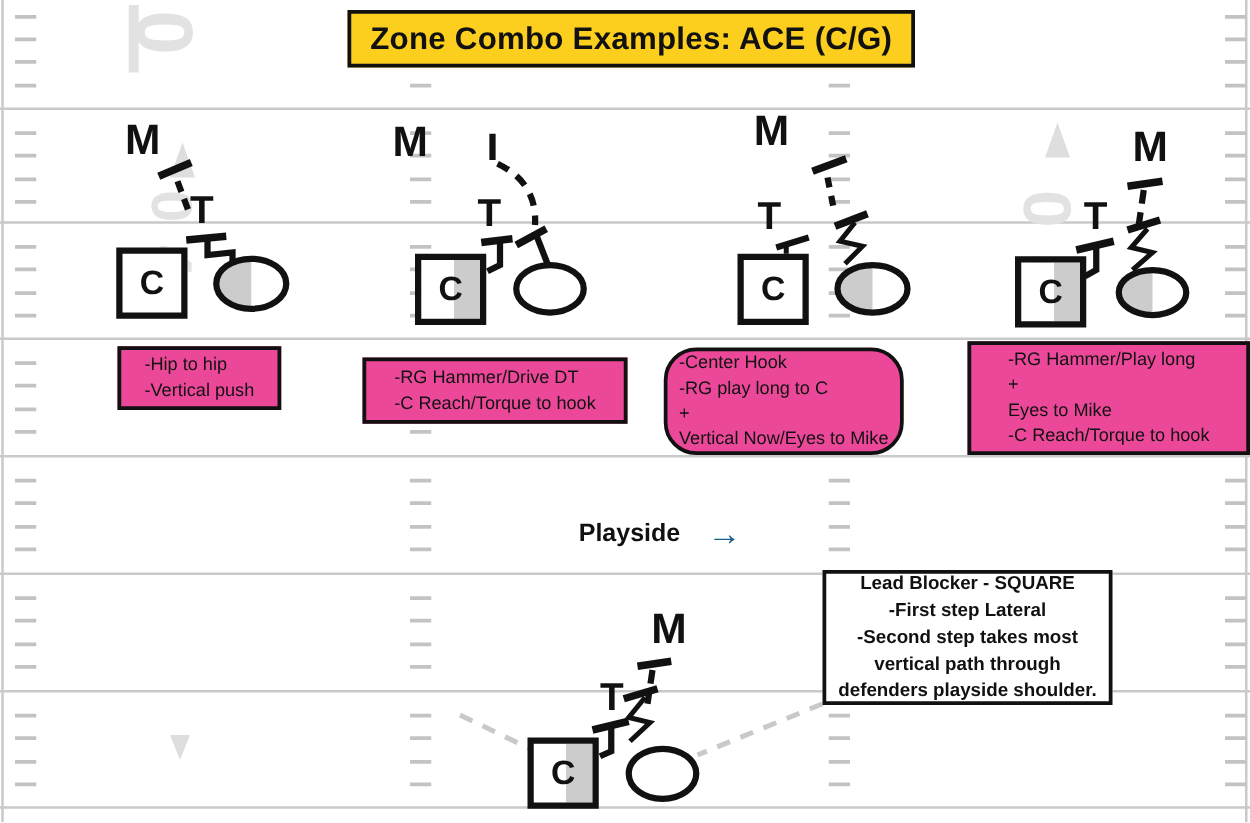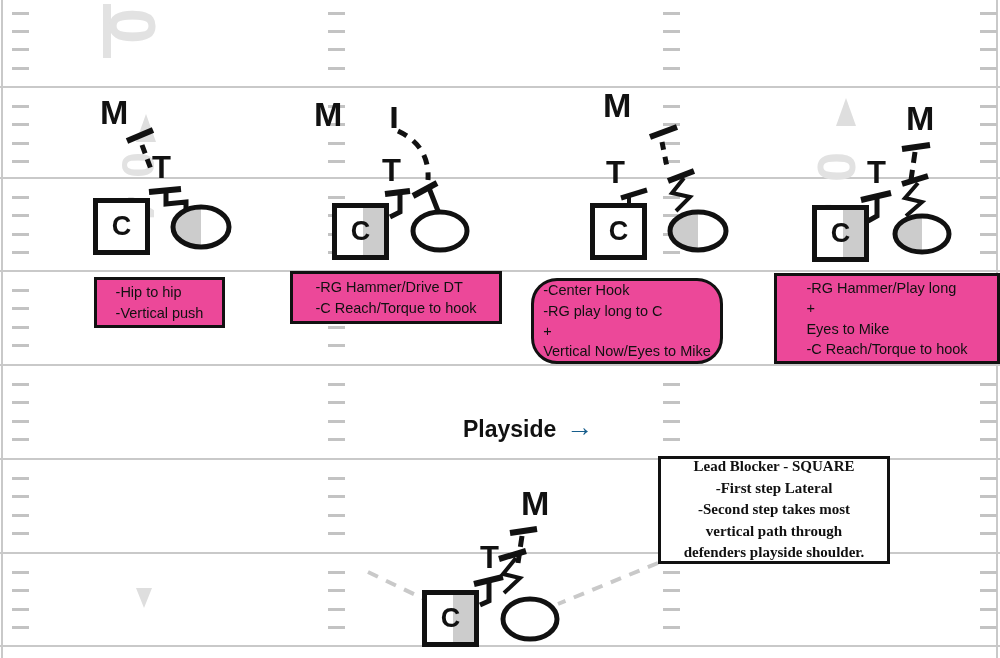--- a/index.html
+++ b/index.html
@@ -35,21 +35,21 @@
   .caption-box{position:absolute;background:#ec4899;border:3px solid #111;
     display:flex;align-items:center;justify-content:center;text-align:left;
     font-size:14.5px;font-weight:400;line-height:1.4;white-space:pre-line;}
 
   
   .note-box{position:absolute;background:#fff;border:3px solid #111;
     display:flex;align-items:center;justify-content:center;text-align:center;
     font-size:15px;font-weight:600;line-height:1.44;white-space:pre-line;}
 
   
-  .playside{position:absolute;left:463px;top:416px;font-size:23px;font-weight:600;}
+  .playside{position:absolute;left:463px;top:416px;font-size:20px;font-weight:600;}
   .playside-arrow{position:absolute;left:566px;top:412px;font-size:27px;font-weight:700;color:#175E8C;}
 </style>
 </head>
 <body>
 
 <div class="stage">
 
   <svg id="field" class="layer" width="1000" height="658">
       <rect x="1" y="0" width="2" height="658" fill="#c9c9c9"></rect>
       <rect x="996" y="0" width="2" height="658" fill="#c9c9c9"></rect>
@@ -248,20 +248,21 @@
       <path d="M516 558 L503 574 L520 578 L504 593" stroke-width="4"></path>
       <ellipse cx="530" cy="619" rx="27" ry="20" fill="#fff" stroke-width="5"></ellipse>
     </g>
 
     <g stroke="#c9c9c9" stroke-width="4" stroke-dasharray="11 9" fill="none">
       <path d="M368 572 L424 599"></path>
       <path d="M658 563 L558 604"></path>
     </g>
   </svg>
 
+  <div class="title-banner">Zone Combo Examples: ACE (C/G)</div>
 
   <span class="ltr ltr-m" style="left:100px;top:95px;">M</span>
   <span class="ltr ltr-t" style="left:152px;top:152px;">T</span>
   <div class="c-square" style="left:93px;top:198px;">
       <span>C</span>
     </div>
 
   <span class="ltr ltr-m" style="left:314px;top:97px;">M</span>
   <span class="ltr ltr-t" style="left:382px;top:155px;">T</span>
   <div class="c-square c-shaded" style="left:332px;top:203px;">
@@ -275,35 +276,35 @@
     </div>
 
   <span class="ltr ltr-m" style="left:906px;top:101px;">M</span>
   <span class="ltr ltr-t" style="left:867px;top:157px;">T</span>
   <div class="c-square c-shaded" style="left:812px;top:205px;">
       <span>C</span>
     </div>
 
   <div class="caption-box" style="left:94px;top:277px;width:131px;height:51px;">-Hip to hip
 -Vertical push</div>
-  <div class="caption-box" style="left:290px;top:271px;width:212px;height:53px;">-RG Hammer/Drive DT
+  <div class="caption-box" style="left:290px;top:286px;width:212px;height:53px;">-RG Hammer/Drive DT
 -C Reach/Torque to hook</div>
   <div class="caption-box" style="left:531px;top:278px;width:192px;height:86px;border-radius:26px;">-Center Hook
 -RG play long to C
 +
 Vertical Now/Eyes to Mike</div>
   <div class="caption-box" style="left:774px;top:273px;width:226px;height:91px;">-RG Hammer/Play long
 +
 Eyes to Mike
 -C Reach/Torque to hook</div>
 
   <span class="playside">Playside</span>
   <span class="playside-arrow">→</span>
 
-  <div class="note-box" style="left:658px;top:456px;width:232px;height:108px;font-family:Liberation Serif, serif;">Lead Blocker - SQUARE
+  <div class="note-box" style="left:658px;top:456px;width:232px;height:108px;">Lead Blocker - SQUARE
 -First step Lateral
 -Second step takes most
 vertical path through
 defenders playside shoulder.</div>
 
   <span class="ltr ltr-m" style="left:521px;top:486px;">M</span>
   <span class="ltr ltr-t" style="left:480px;top:542px;">T</span>
   <div class="c-square c-shaded" style="left:422px;top:590px;">
       <span>C</span>
     </div>

